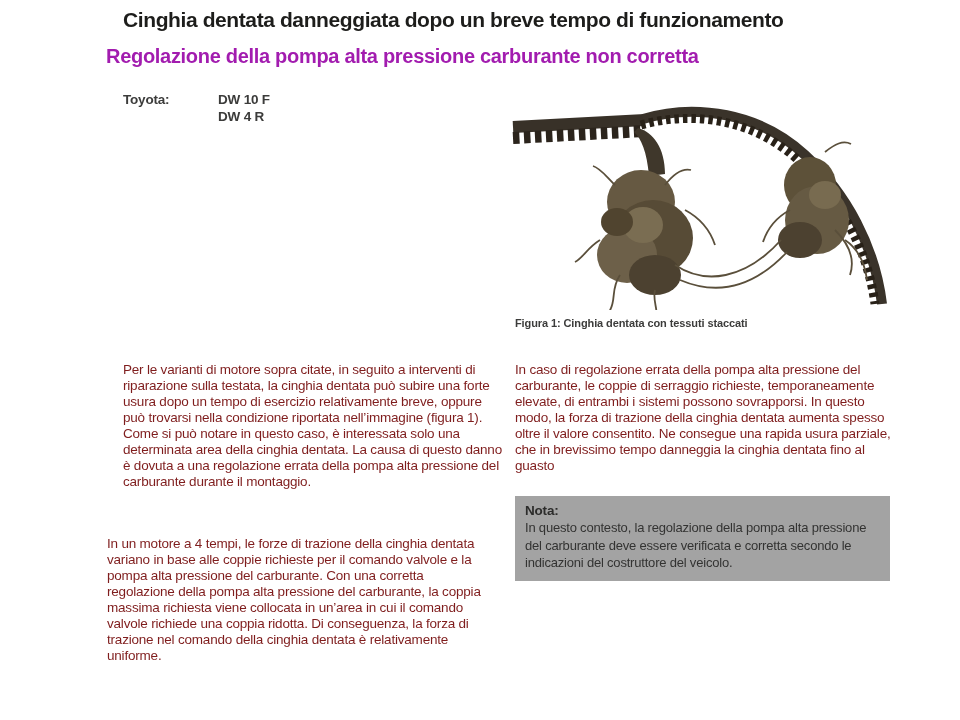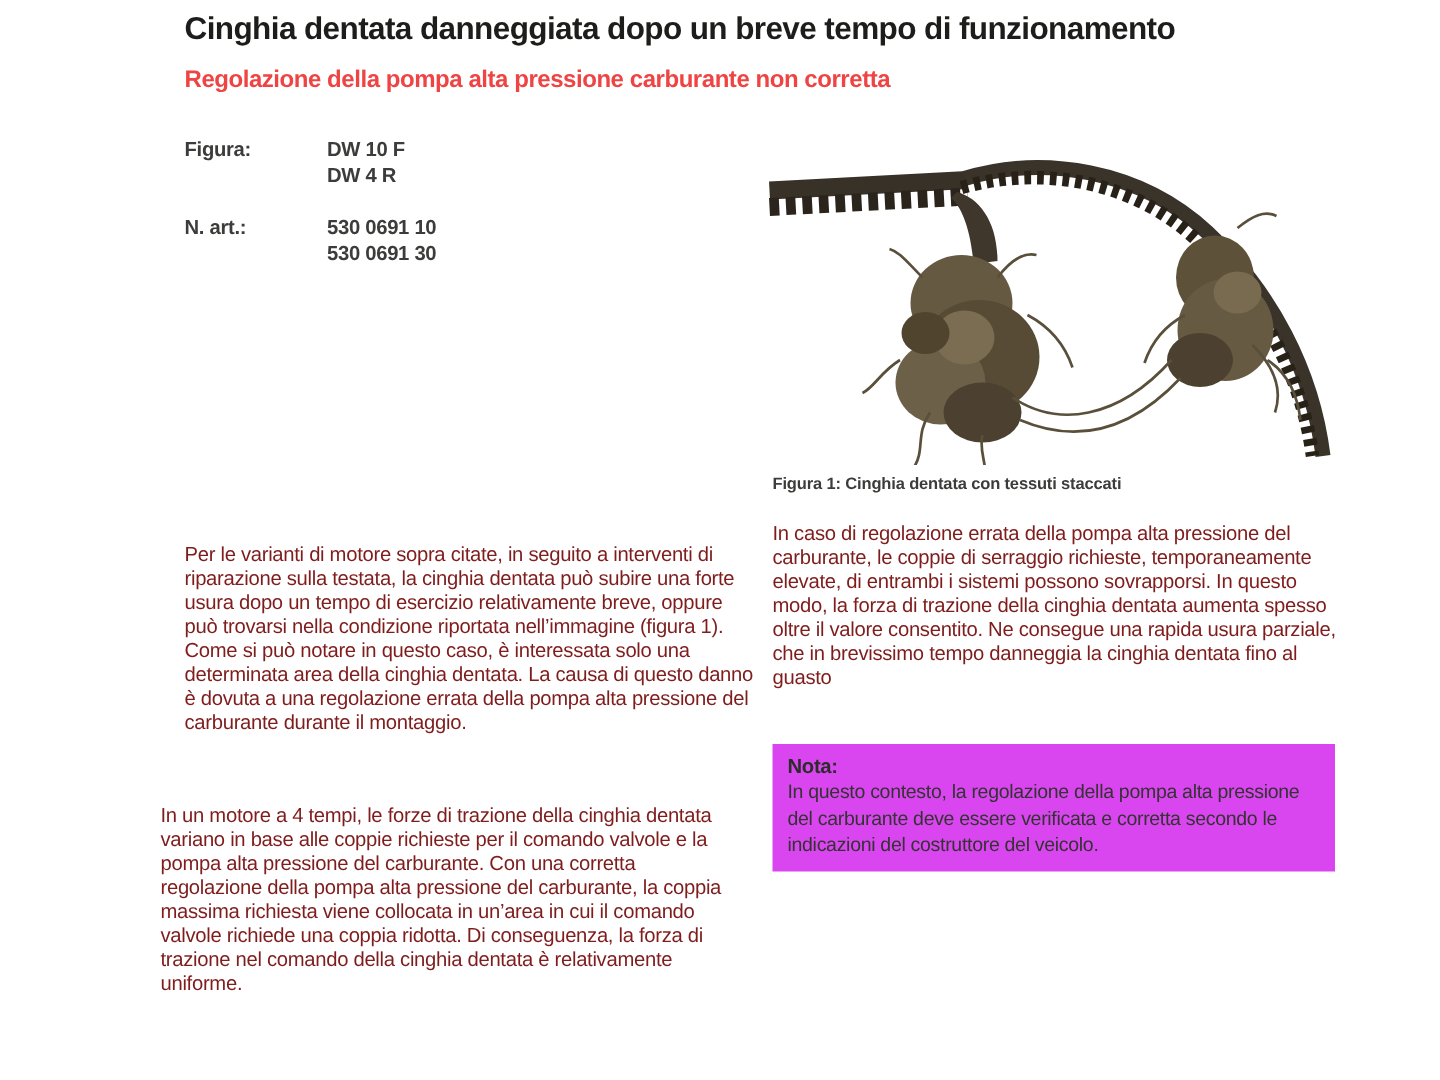--- a/index.html
+++ b/index.html
@@ -8,40 +8,40 @@
   #page {
     position:relative; width:890px; height:720px; background:#ffffff;
     overflow:hidden; letter-spacing:-0.2px;
   }
   .abs { position:absolute; }
   .h1 {
     left:123px; top:8px; width:820px;
     font-size:21px; font-weight:700; color:#1d1d1b; letter-spacing:-0.4px;
   }
   .h2 {
-    left:123px; top:45px; width:820px;
-    font-size:16px; font-weight:700; color:#ef4444; letter-spacing:-0.3px;
+    left:106px; top:45px; width:820px;
+    font-size:20px; font-weight:700; color:#a21caf; letter-spacing:-0.3px;
   }
   .info {
     left:123px; top:91px; width:380px;
     font-size:13.5px; line-height:17.3px; color:#3c3c3b; font-weight:600;
   }
   .info-row { display:flex; margin-bottom:17px; }
   .info-label { width:95px; flex:0 0 95px; }
   .info-values div { white-space:nowrap; }
   .catalog-note {
     left:123px; top:329px; width:400px;
     font-size:13.5px; color:#3c3c3b; font-weight:600;
   }
   .body-text {
     font-size:13.5px; line-height:16px; color:#7f1d1d;
   }
   .lp1 { left:123px; top:362px; width:380px; }
   .lp2 { left:107px; top:536px; width:380px; }
-  .rp1 { left:515px; top:348px; width:384px; }
+  .rp1 { left:515px; top:362px; width:384px; }
   .note-box {
     left:515px; top:496px; width:377px;
     background:#bcbcbc; padding:6px 10px 9px 10px;
   }
   .note-title { font-size:13.5px; font-weight:700; color:#2c2c2b; line-height:17.4px; }
   .note-body { font-size:13px; line-height:17.4px; color:#333332; }
   .figure { left:505px; top:90px; width:420px; height:220px; }
   .fig-caption {
     left:515px; top:317px; width:400px;
     font-size:11px; font-weight:700; color:#3c3c3b; letter-spacing:-0.1px;
@@ -50,31 +50,24 @@
 </head>
 <body>
 
 <div id="page">
 
   <div class="abs h1">Cinghia dentata danneggiata dopo un breve tempo di funzionamento</div>
   <div class="abs h2">Regolazione della pompa alta pressione carburante non corretta</div>
 
   <div class="abs info">
     <div class="info-row">
-      <div class="info-label">Figura:</div>
+      <div class="info-label">Toyota:</div>
       <div class="info-values">
           <div>DW 10 F</div>
           <div>DW 4 R</div>
-        </div>
-    </div>
-    <div class="info-row">
-      <div class="info-label">N. art.:</div>
-      <div class="info-values">
-          <div>530 0691 10</div>
-          <div>530 0691 30</div>
         </div>
     </div>
   </div>
 
 
   <div class="abs figure">
     <svg width="420" height="220" viewBox="0 0 420 220">
 
       <path d="M8,37 L140,30" stroke="#383128" stroke-width="12" fill="none"></path>
 
@@ -116,18 +109,18 @@
         <path d="M340,150 C355,160 360,175 362,190"></path>
       </g>
     </svg>
   </div>
   <div class="abs fig-caption">Figura 1: Cinghia dentata con tessuti staccati</div>
 
   <div class="abs body-text lp1">Per le varianti di motore sopra citate, in seguito a interventi di riparazione sulla testata, la cinghia dentata può subire una forte usura dopo un tempo di esercizio relativamente breve, oppure può trovarsi nella condizione riportata nell’immagine (figura 1). Come si può notare in questo caso, è interessata solo una determinata area della cinghia dentata. La causa di questo danno è dovuta a una regolazione errata della pompa alta pressione del carburante durante il montaggio.</div>
   <div class="abs body-text lp2">In un motore a 4 tempi, le forze di trazione della cinghia dentata variano in base alle coppie richieste per il comando valvole e la pompa alta pressione del carburante. Con una corretta regolazione della pompa alta pressione del carburante, la coppia massima richiesta viene collocata in un’area in cui il comando valvole richiede una coppia ridotta. Di conseguenza, la forza di trazione nel comando della cinghia dentata è relativamente uniforme.</div>
   <div class="abs body-text rp1">In caso di regolazione errata della pompa alta pressione del carburante, le coppie di serraggio richieste, temporaneamente elevate, di entrambi i sistemi possono sovrapporsi. In questo modo, la forza di trazione della cinghia dentata aumenta spesso oltre il valore consentito. Ne consegue una rapida usura parziale, che in brevissimo tempo danneggia la cinghia dentata fino al guasto</div>
 
-  <div class="abs note-box" style="background: #d946ef;">
+  <div class="abs note-box" style="background: #a3a3a3;">
     <div class="note-title">Nota:</div>
     <div class="note-body">In questo contesto, la regolazione della pompa alta pressione del carburante deve essere verificata e corretta secondo le indicazioni del costruttore del veicolo.</div>
   </div>
 
 </div>
 
 </body></html>

